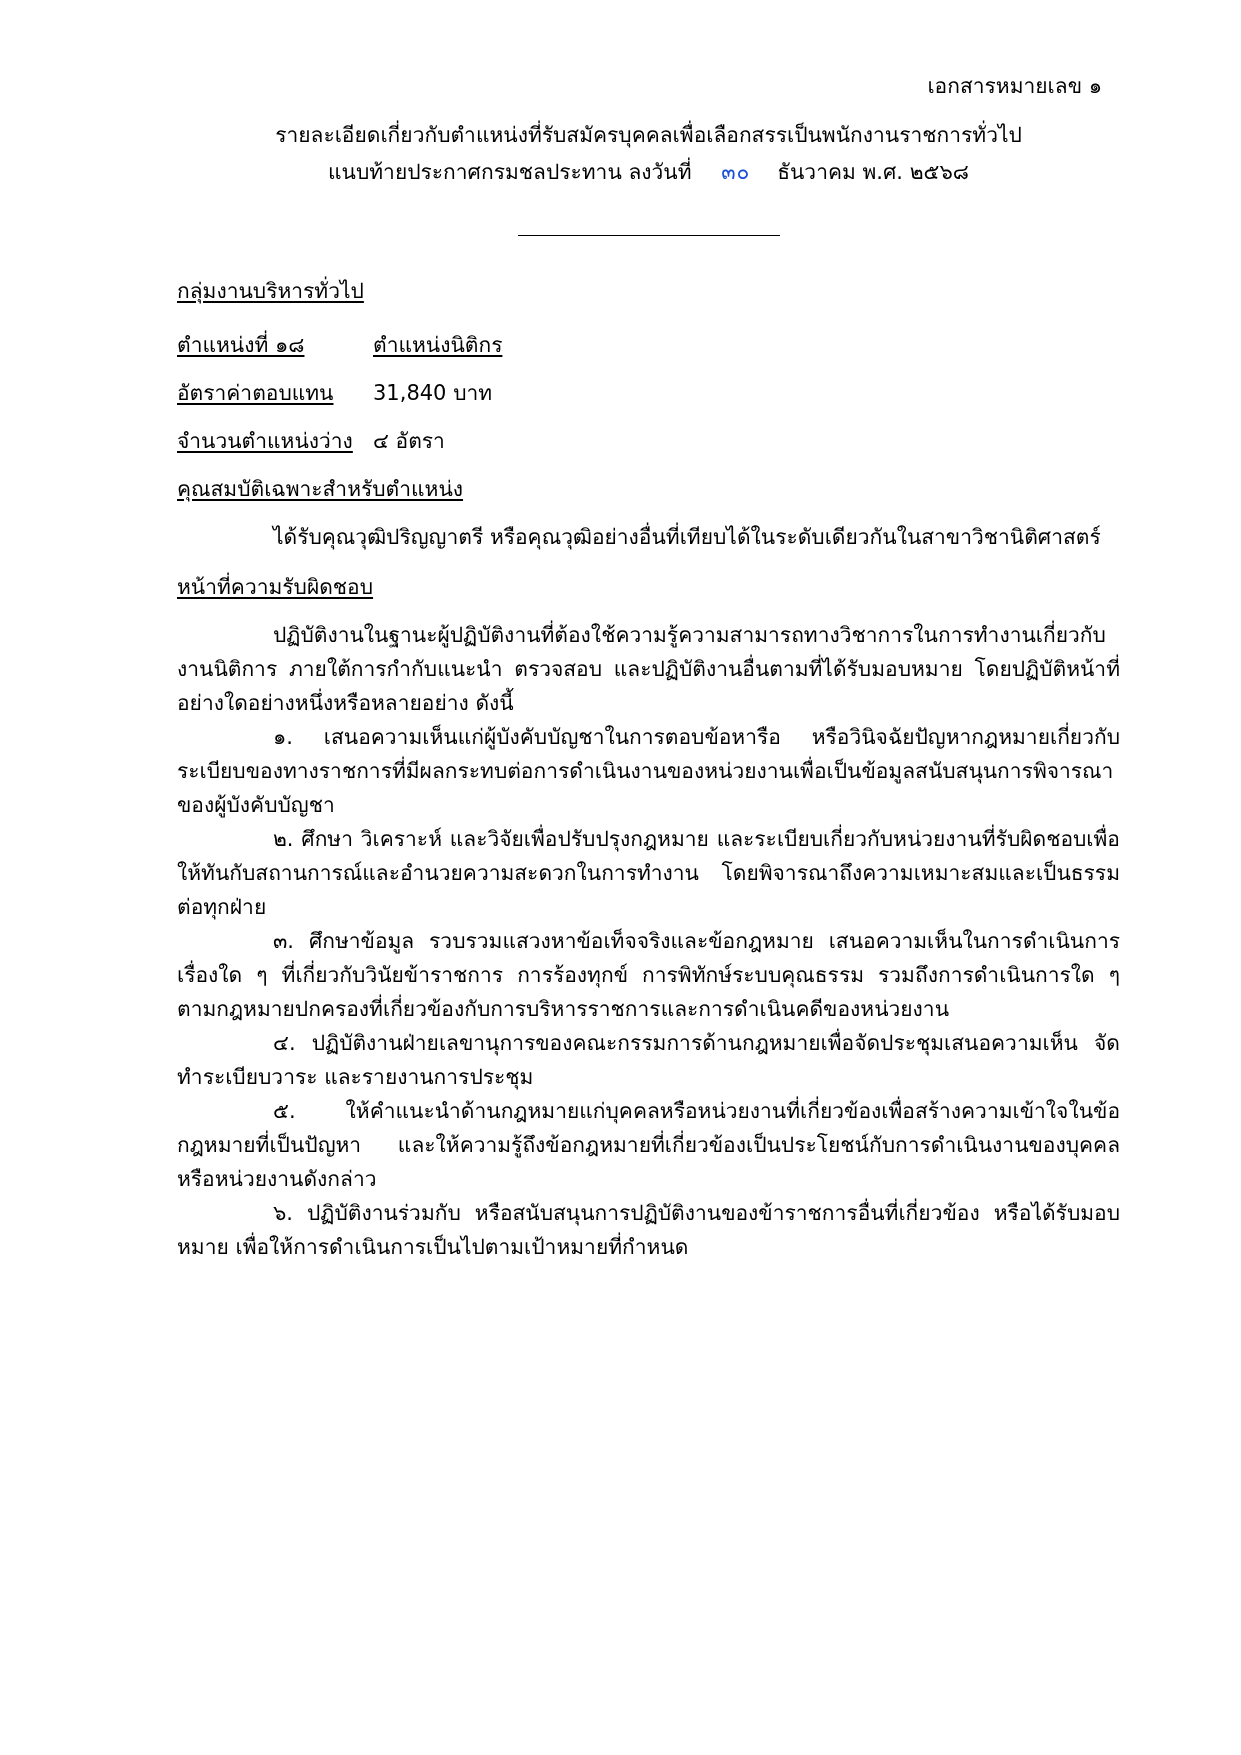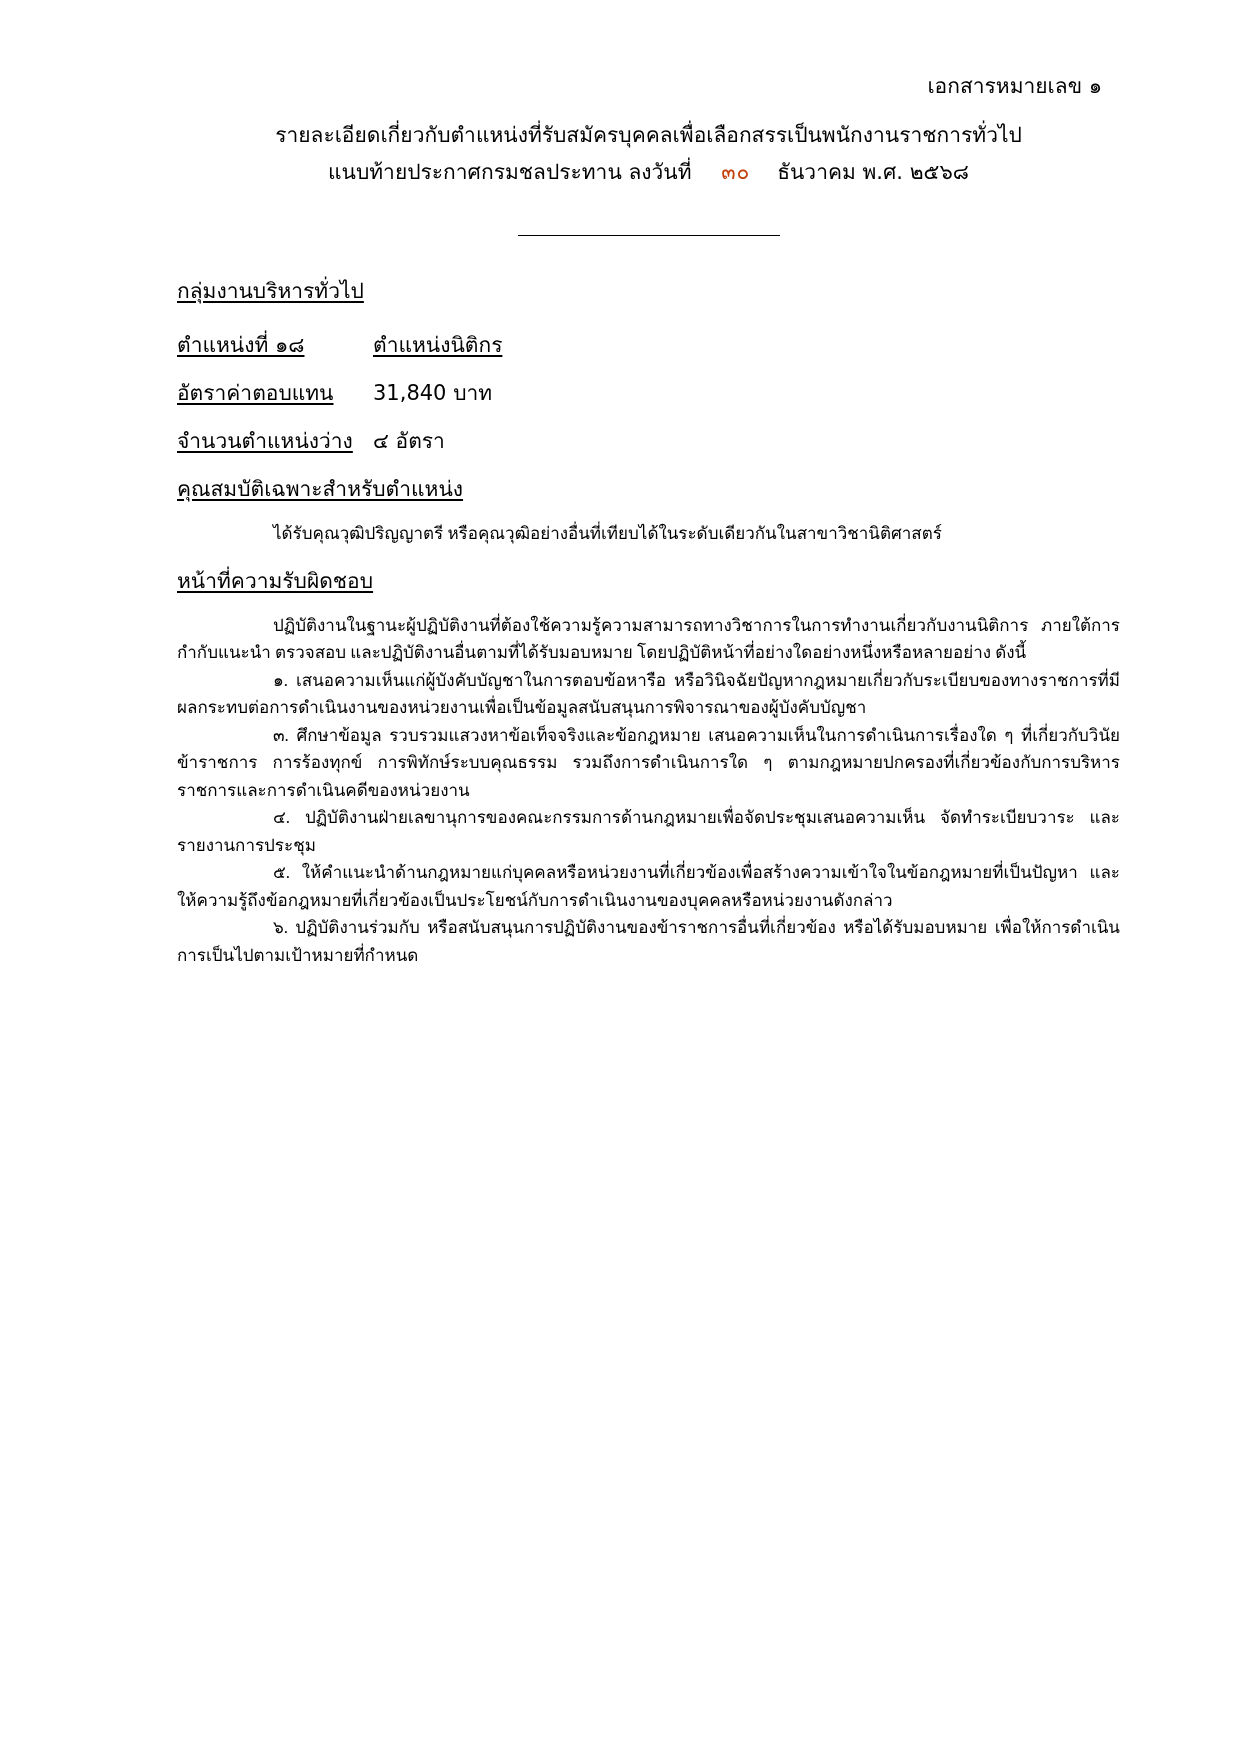--- a/index.html
+++ b/index.html
@@ -29,21 +29,21 @@
     line-height: 1.4;
     padding-right: 18px;
     margin-bottom: 16px;
   }
   .title-line {
     text-align: center;
     font-size: 21px;
     line-height: 1.75;
   }
   .title-line .spacer-blue {
-    color: #c2410c;
+    color: #1d4ed8;
     letter-spacing: 1px;
   }
   .rule-wrap {
     text-align: center;
     margin-top: 30px;
     margin-bottom: 34px;
   }
   .rule {
     display: inline-block;
     width: 262px;
@@ -70,26 +70,25 @@
   .row .value {
     flex: 1 1 auto;
   }
   .heading {
     margin-bottom: 14px;
   }
   .group-head {
     margin-bottom: 20px;
   }
   p.para {
-    font-size: 17px;
+    font-size: 21px;
     line-height: 1.62;
     margin: 0 0 0 0;
     text-align: justify;
     text-justify: inter-word;
-    font-family: Liberation Serif, serif;
   }
   p.para.indent {
     text-indent: 96px;
   }
   .qual-block {
     margin-top: 6px;
     margin-bottom: 16px;
   }
   .duties-list p {
     margin: 0;
@@ -137,20 +136,21 @@
 
     <div class="qual-block">
       <p class="para indent">ได้รับคุณวุฒิปริญญาตรี หรือคุณวุฒิอย่างอื่นที่เทียบได้ในระดับเดียวกันในสาขาวิชานิติศาสตร์</p>
     </div>
 
     <div class="heading u">หน้าที่ความรับผิดชอบ</div>
 
     <div class="duties-list">
       <p class="para indent">ปฏิบัติงานในฐานะผู้ปฏิบัติงานที่ต้องใช้ความรู้ความสามารถทางวิชาการในการทำงานเกี่ยวกับงานนิติการ  ภายใต้การกำกับแนะนำ ตรวจสอบ  และปฏิบัติงานอื่นตามที่ได้รับมอบหมาย โดยปฏิบัติหน้าที่อย่างใดอย่างหนึ่งหรือหลายอย่าง ดังนี้</p>
       <p class="para indent">๑. เสนอความเห็นแก่ผู้บังคับบัญชาในการตอบข้อหารือ หรือวินิจฉัยปัญหากฎหมายเกี่ยวกับระเบียบของทางราชการที่มีผลกระทบต่อการดำเนินงานของหน่วยงานเพื่อเป็นข้อมูลสนับสนุนการพิจารณาของผู้บังคับบัญชา</p>
+      <p class="para indent">๒. ศึกษา วิเคราะห์ และวิจัยเพื่อปรับปรุงกฎหมาย และระเบียบเกี่ยวกับหน่วยงานที่รับผิดชอบเพื่อให้ทันกับสถานการณ์และอำนวยความสะดวกในการทำงาน โดยพิจารณาถึงความเหมาะสมและเป็นธรรมต่อทุกฝ่าย</p>
       <p class="para indent">๓. ศึกษาข้อมูล รวบรวมแสวงหาข้อเท็จจริงและข้อกฎหมาย เสนอความเห็นในการดำเนินการเรื่องใด ๆ ที่เกี่ยวกับวินัยข้าราชการ การร้องทุกข์ การพิทักษ์ระบบคุณธรรม รวมถึงการดำเนินการใด ๆ ตามกฎหมายปกครองที่เกี่ยวข้องกับการบริหารราชการและการดำเนินคดีของหน่วยงาน</p>
       <p class="para indent">๔. ปฏิบัติงานฝ่ายเลขานุการของคณะกรรมการด้านกฎหมายเพื่อจัดประชุมเสนอความเห็น จัดทำระเบียบวาระ และรายงานการประชุม</p>
       <p class="para indent">๕. ให้คำแนะนำด้านกฎหมายแก่บุคคลหรือหน่วยงานที่เกี่ยวข้องเพื่อสร้างความเข้าใจในข้อกฎหมายที่เป็นปัญหา และให้ความรู้ถึงข้อกฎหมายที่เกี่ยวข้องเป็นประโยชน์กับการดำเนินงานของบุคคลหรือหน่วยงานดังกล่าว</p>
       <p class="para indent">๖. ปฏิบัติงานร่วมกับ หรือสนับสนุนการปฏิบัติงานของข้าราชการอื่นที่เกี่ยวข้อง หรือได้รับมอบหมาย เพื่อให้การดำเนินการเป็นไปตามเป้าหมายที่กำหนด</p>
     </div>
 
   </div>
 </div>
 
 </body></html>

